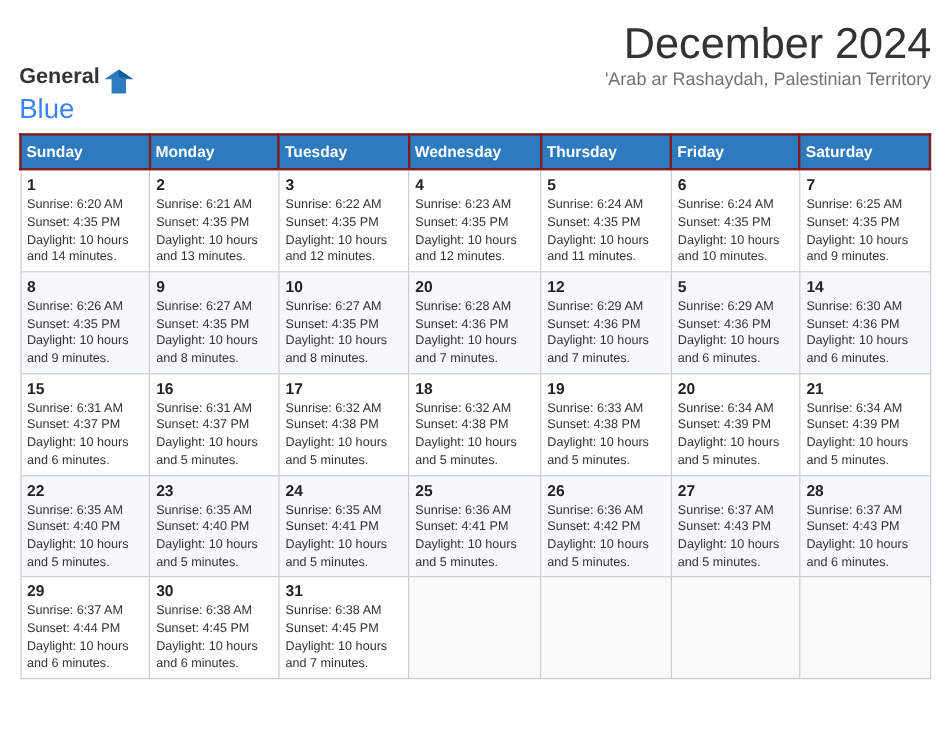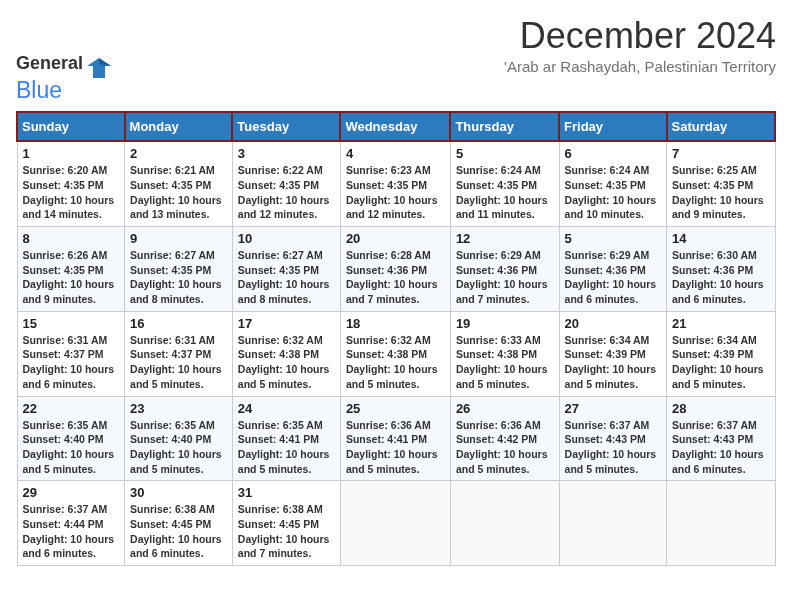--- a/index.html
+++ b/index.html
@@ -82,21 +82,20 @@
       font-size: 13px;
       font-weight: bold;
       color: #222;
       display: block;
       margin-bottom: 2px;
     }
     .cell-text {
       font-size: 10.5px;
       color: #333;
       line-height: 1.4;
-      font-weight: bold;
     }
     .empty-cell {
       background: #f9f9f9 !important;
     }
   </style>
 </head>
 <body>
 
 <div class="header-area">
   <div class="logo">

